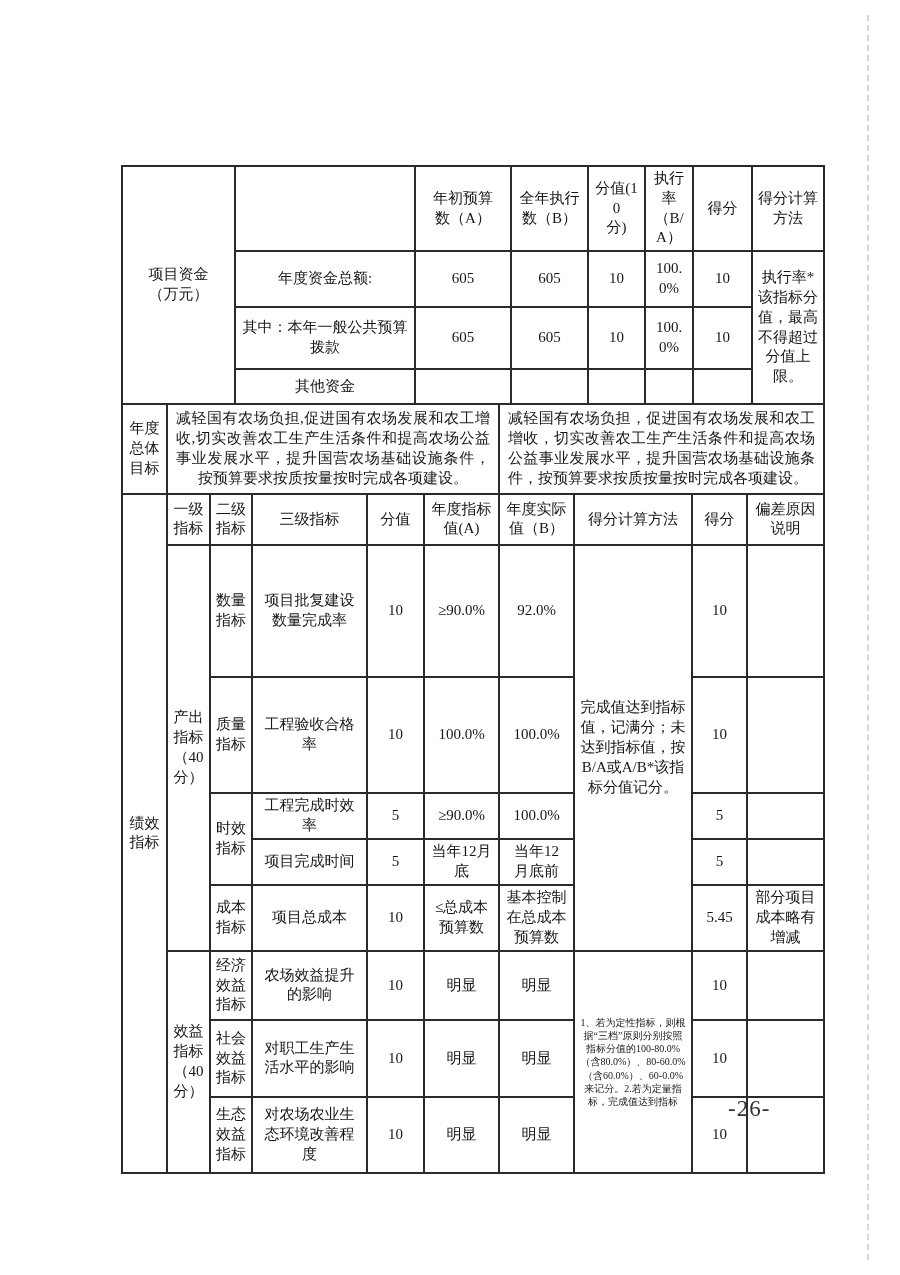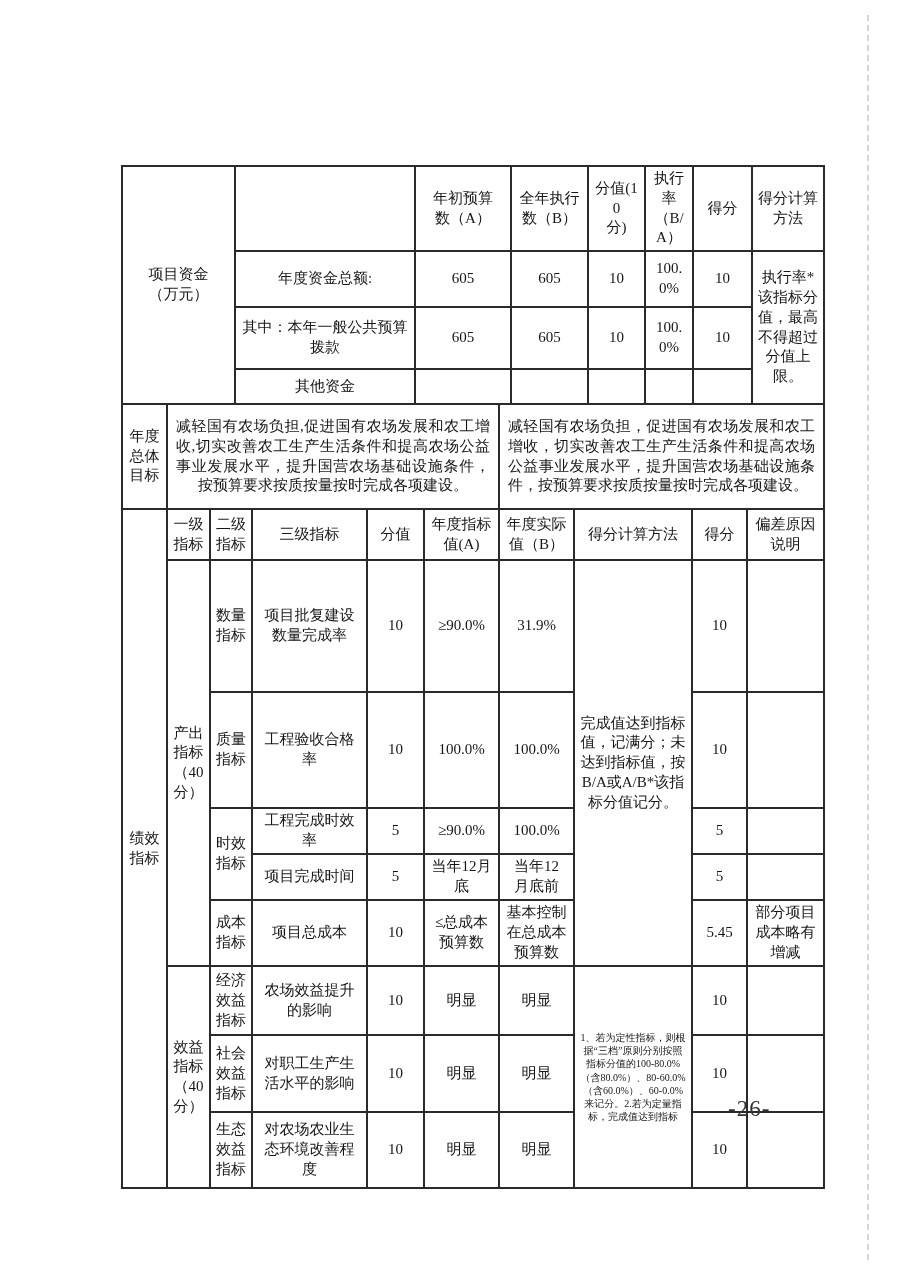--- a/index.html
+++ b/index.html
@@ -28,21 +28,21 @@
   .t2 tr{height:90px}
   .t3 tr:nth-child(1){height:51px}
   .t3 tr:nth-child(2){height:132px}
   .t3 tr:nth-child(3){height:116px}
   .t3 tr:nth-child(4){height:46px}
   .t3 tr:nth-child(5){height:46px}
   .t3 tr:nth-child(6){height:66px}
   .t3 tr:nth-child(7){height:69px}
   .t3 tr:nth-child(8){height:77px}
   .t3 tr:nth-child(9){height:76px}
-  .goal-cell{text-align:justify;padding:12px 8px;}
+  .goal-cell{text-align:justify;padding:4px 8px;}
   .goal-left{text-align-last:center;}
   .method-cell{padding:16px 4px;}
   .method2{font-size:10px;}
   .page-number{
     position:absolute;left:728px;top:1096px;font-size:23px;color:#333333;
     letter-spacing:1px;
   }
 </style>
 </head>
 <body>
@@ -154,21 +154,21 @@
       <tr>
         <td rowspan="5" class="pre">产出
 指标
 （40
 分）</td>
         <td>数量指标</td>
         <td class="pre">项目批复建设
 数量完成率</td>
         <td>10</td>
         <td class="pre">≥90.0%</td>
-        <td class="pre">31.9%</td>
+        <td class="pre">92.0%</td>
         <td rowspan="5" class="method-cell">完成值达到指标值，记满分；未达到指标值，按B/A或A/B*该指标分值记分。</td>
         <td>10</td>
         <td class="pre"></td>
       </tr>
       <tr>
         <td>质量指标</td>
         <td class="pre">工程验收合格
 率</td>
         <td>10</td>
         <td class="pre">100.0%</td>

